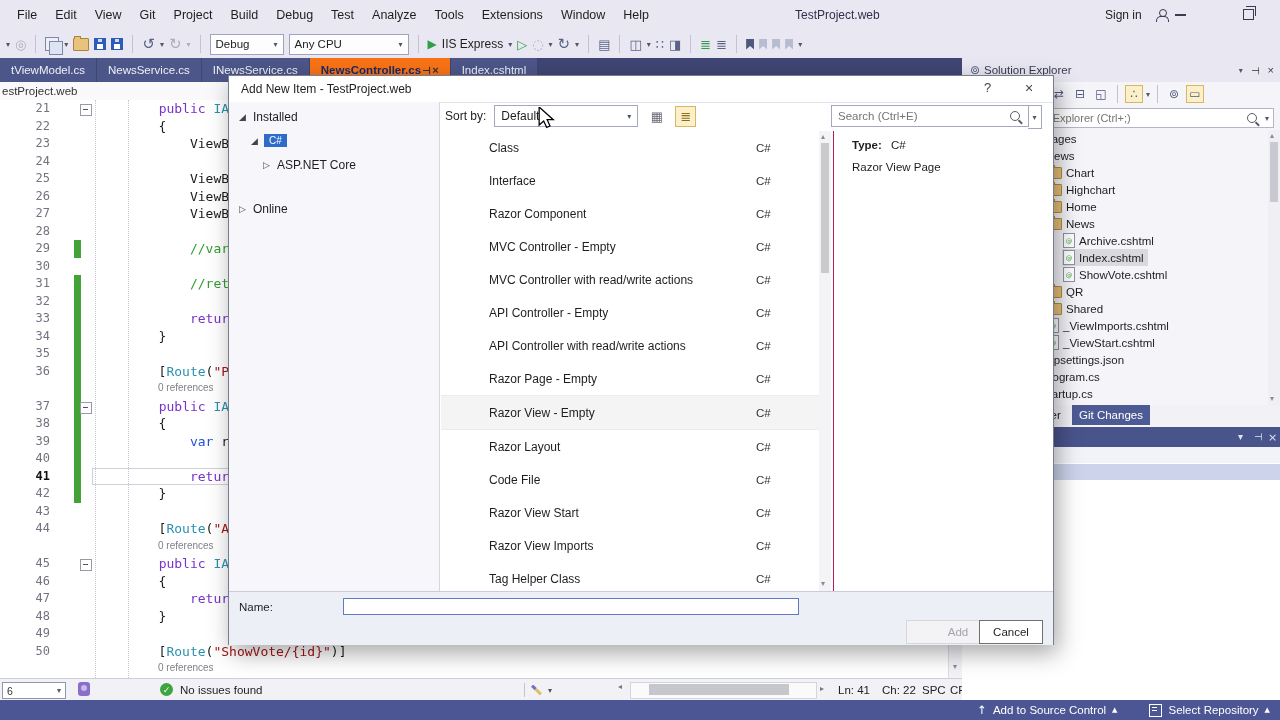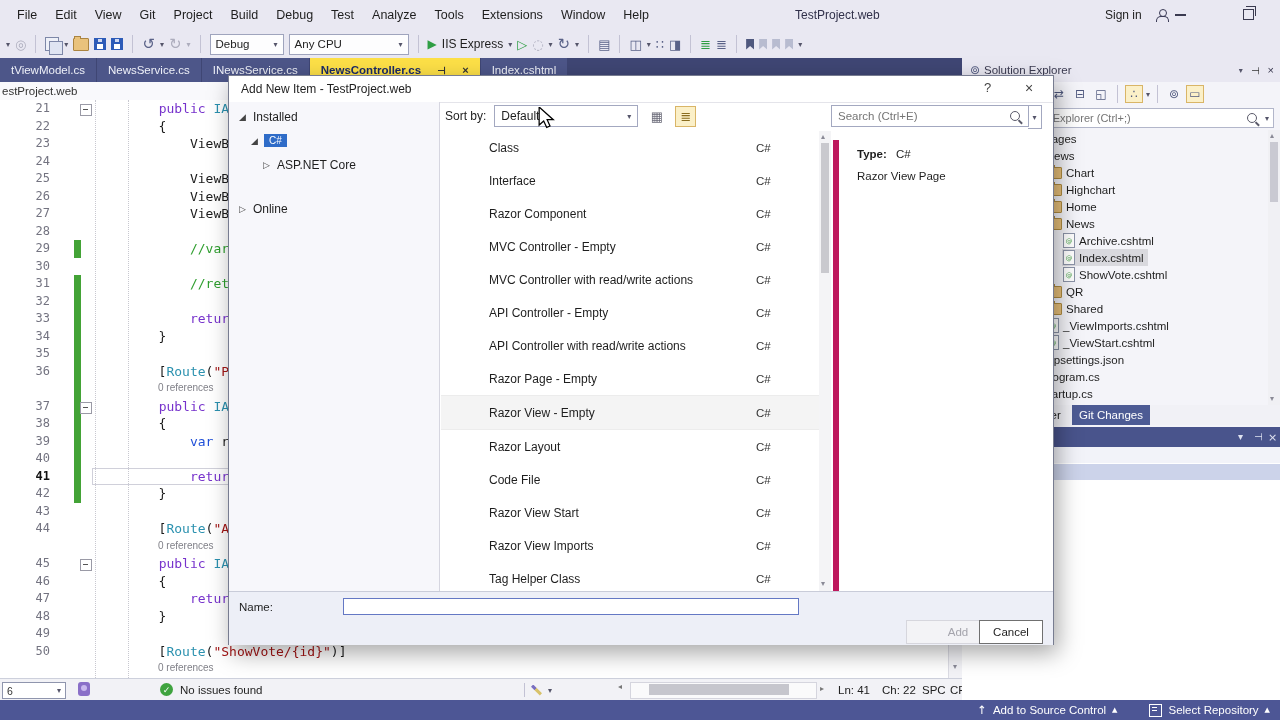--- a/index.html
+++ b/index.html
@@ -38,21 +38,21 @@
   .ic-save::before{content:"";position:absolute;left:4px;top:1px;width:4px;height:3px;background:#cfd9f2;}
   .ic-newproj{width:12px;height:12px;border:1px solid #7d87a8;background:#eef0f8;position:relative;}
   .ic-newproj::after{content:"";position:absolute;left:3px;top:3px;width:12px;height:12px;border:1px solid #7d87a8;background:#dfe4f2;}
   .bm{width:8px;height:11px;background:#b8bcd0;clip-path:polygon(0 0,100% 0,100% 100%,50% 68%,0 100%);}
   .bm.dark{background:#4f587e;}
   #liveshare{left:1192px;top:34px;font-size:12px;gap:5px;color:#24243a;}
 
   
   #tabstrip{left:0;top:58px;width:1280px;height:24px;background:#3f4674;display:flex;}
   .dtab{height:24px;display:flex;align-items:center;padding:0 11px;font-size:11.5px;background:#4d5689;color:#eef0f8;margin-right:1px;}
-  .dtab.active{background:#fde047;color:#1b2a66;font-weight:bold;gap:16px;}
+  .dtab.active{background:#f97316;color:#1b2a66;font-weight:bold;gap:1px;}
   .pinrot{display:inline-block;transform:rotate(90deg);font-size:10px;color:#333;font-family:"DejaVu Sans",sans-serif;}
   .tabx{font-size:11px;color:#333;}
 
   #breadcrumb{left:0;top:82px;width:965px;height:18px;background:#f9f9fc;border-bottom:1px solid #dadae4;font-size:11.5px;color:#333;line-height:18px;padding-left:2px;}
 
   
   #editor{left:0;top:100px;width:948px;height:578px;background:#fff;overflow:hidden;}
   .guide{position:absolute;top:0;bottom:0;width:0;border-left:1px dotted #c8c8d0;}
   .crow{position:relative;height:17.5px;}
   .crow .ln{position:absolute;left:0;width:50px;text-align:right;font-family:"DejaVu Sans Mono",monospace;font-size:12px;color:#737380;line-height:17.5px;}
@@ -136,21 +136,21 @@
   #dlg-search input{border:0;outline:0;flex:1;font-size:11.5px;color:#74747e;padding:0 6px;background:transparent;font-family:"Liberation Sans",sans-serif;}
   #dlg-search-dd{position:absolute;left:799px;top:29px;width:13px;height:22px;border:1px solid #a3a8c0;border-left:0;display:flex;align-items:center;justify-content:center;}
   #dlg-list{position:absolute;left:212px;top:55px;width:378px;height:460px;overflow:hidden;}
   .tplrow{height:33px;display:flex;align-items:center;font-size:12px;position:relative;}
   .tplrow .nm{position:absolute;left:48px;}
   .tplrow .lg{position:absolute;left:315px;color:#333;font-size:11.5px;}
   .tplrow.sel{background:#f4f4f4;border-top:1px solid #ececec;border-bottom:1px solid #ececec;}
   #dlg-lscroll{position:absolute;left:590px;top:55px;width:12px;height:460px;background:#f4f4f6;}
   #dlg-lthumb{position:absolute;left:2px;top:12px;width:8px;height:130px;background:#c9c9ce;}
   .scarr{position:absolute;left:2px;font-size:8px;color:#8a8a96;font-family:"DejaVu Sans",sans-serif;}
-  #dlg-info{position:absolute;left:604px;top:55px;width:220px;height:460px;border-left:6px solid #be185d;font-size:11.5px;margin-top:9px;}
+  #dlg-info{position:absolute;left:604px;top:55px;width:220px;height:460px;border-left:1px solid #be185d;font-size:11.5px;}
   #info-type{position:absolute;left:18px;top:8px;}
   #info-desc{position:absolute;left:18px;top:30px;}
   #dlg-bottom{position:absolute;left:0;top:515px;width:824px;height:53px;background:#edeff7;border-top:1px solid #c9ccd9;font-size:11.5px;}
   #nm-label{position:absolute;left:10px;top:9px;}
   #nm-input{position:absolute;left:114px;top:6px;width:446px;height:15px;border:1px solid #6478c4;background:#fff;outline:0;font-size:11.5px;padding:0 4px;font-family:"Liberation Sans",sans-serif;}
   .dbtn{position:absolute;top:28px;width:62px;height:22px;display:flex;align-items:center;justify-content:center;font-size:11.5px;}
   #btn-add{left:677px;background:#f3f3f6;border:1px solid #d6d6dd;color:#a4a4ac;padding-left:20px;}
   #btn-cancel{left:750px;background:#fff;border:1px solid #707070;color:#1e1e1e;}
 
   .mag{width:8px;height:8px;border:1.5px solid #5a5a6a;border-radius:50%;position:relative;flex:none;margin-right:8px;}

